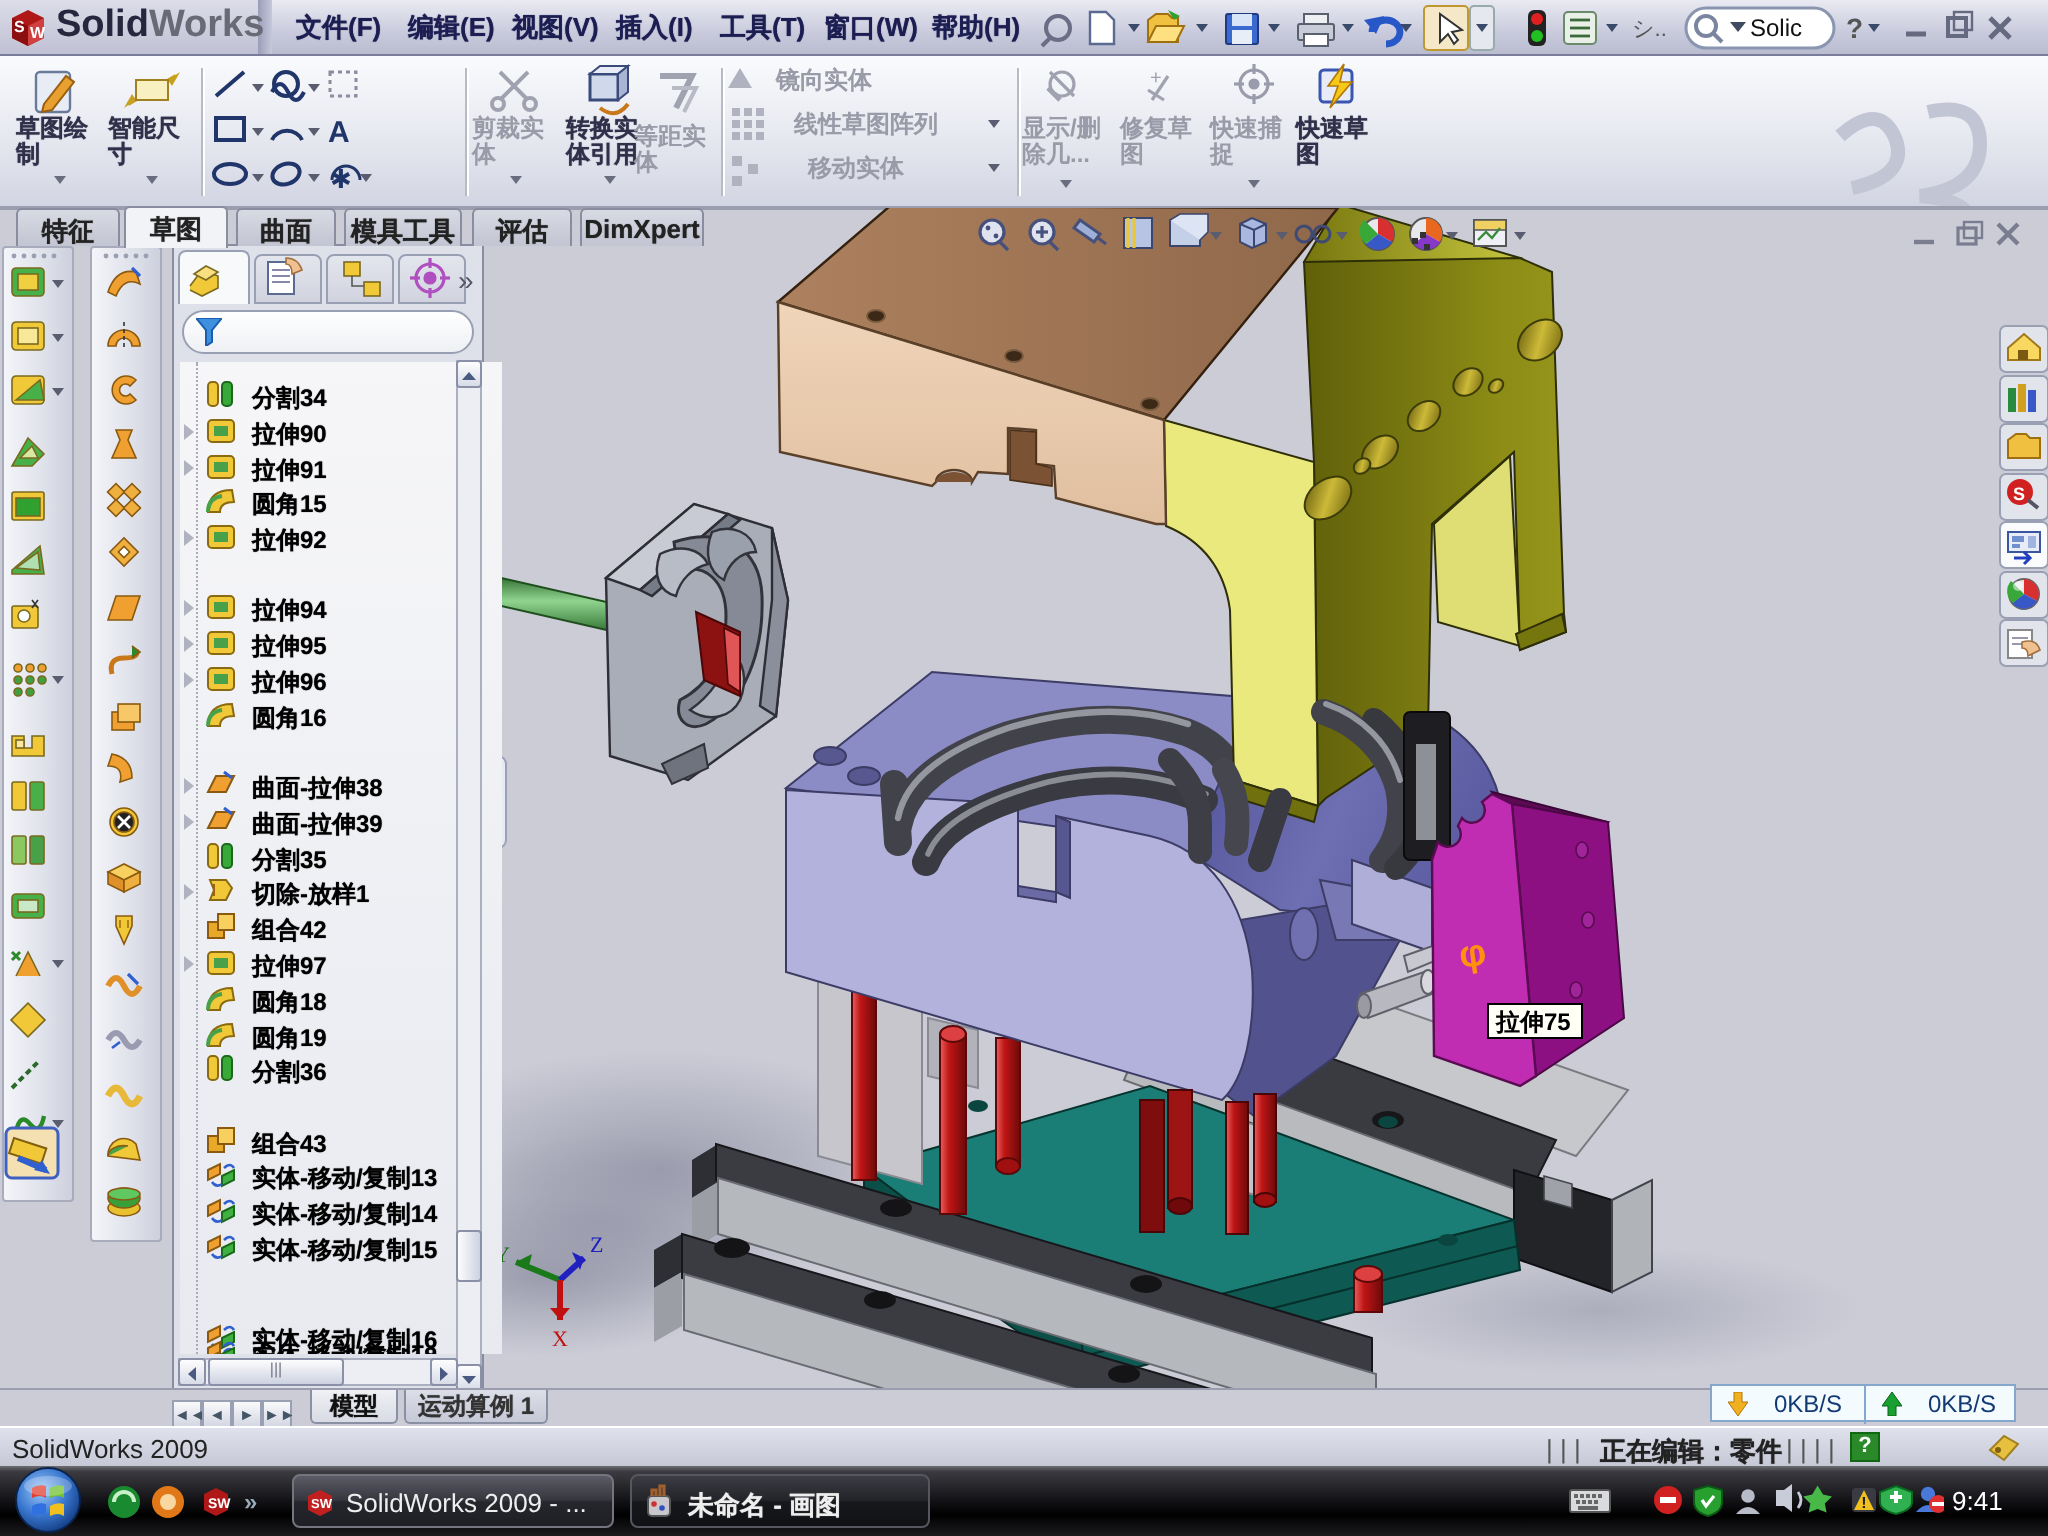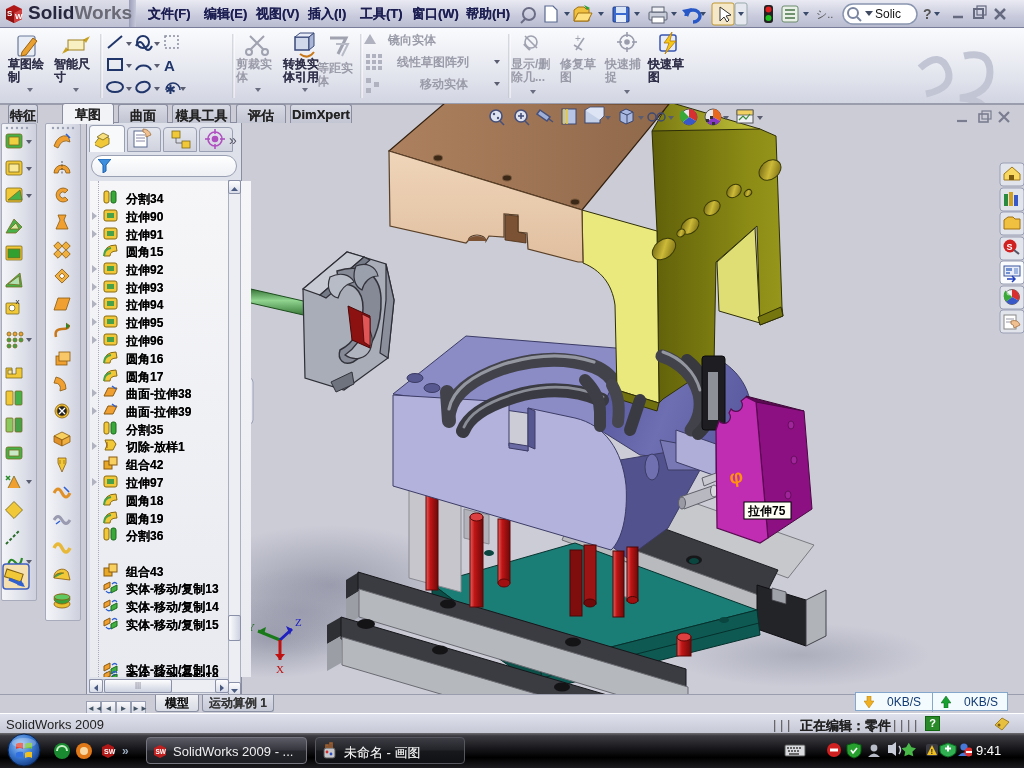--- a/index.html
+++ b/index.html
@@ -228,34 +228,34 @@
   <path d="M964,28 q26,-6 26,16 q0,22 -30,26 q26,2 26,16"></path>
  </g>
 </svg>
 <div class="tbtxt dk" style="left:8px;top:30px">草图绘<br>制</div>
 <div class="tbtxt dk" style="left:54px;top:30px">智能尺<br>寸</div>
 <div class="tbtxt gray" style="left:236px;top:30px">剪裁实<br>体</div>
 <div class="tbtxt dk" style="left:283px;top:30px">转换实<br>体引用</div>
 <div class="tbtxt gray" style="left:317px;top:34px">等距实<br>体</div>
 <div class="tbtxt gray" style="left:388px;top:6px;width:80px;text-align:left">镜向实体</div>
 <div class="tbtxt gray" style="left:388px;top:28px;width:90px;text-align:center">线性草图阵列</div>
-<div class="tbtxt gray" style="left:388px;top:50px;width:80px;text-align:right">移动实体</div>
+<div class="tbtxt gray" style="left:388px;top:50px;width:80px;text-align:center">移动实体</div>
 <div class="tbtxt gray" style="left:511px;top:30px">显示/删<br>除几...</div>
 <div class="tbtxt gray" style="left:560px;top:30px">修复草<br>图</div>
 <div class="tbtxt gray" style="left:605px;top:30px">快速捕<br>捉</div>
 <div class="tbtxt dk" style="left:648px;top:30px">快速草<br>图</div>
 <div class="dda" style="left:27px;top:60px"></div>
 <div class="dda" style="left:73px;top:60px"></div>
 <div class="dda" style="left:255px;top:60px"></div>
 <div class="dda" style="left:302px;top:60px"></div>
 <div class="dda" style="left:530px;top:62px"></div>
 <div class="dda" style="left:624px;top:62px"></div>
 </div>
 
-<div class="ctab" style="left:8px;width:30px">特征</div>
+<div class="ctab" style="left:8px;width:52px">特征</div>
 <div class="ctab act" style="left:62px;width:52px">草图</div>
 <div class="ctab" style="left:118px;width:50px">曲面</div>
 <div class="ctab" style="left:172px;width:59px">模具工具</div>
 <div class="ctab" style="left:236px;width:50px">评估</div>
 <div class="ctab" style="left:290px;width:62px">DimXpert</div>
 
 <div id="vp">
 <svg width="1024" height="590" viewBox="0 104 1024 590">
 <defs>
  <linearGradient id="pinG" x1="0" y1="0" x2="1" y2="0">
@@ -821,65 +821,50 @@
           <span class="lb">圆角15</span>
         </div>
 <div class="ti" style="top:79px">
           <span class="texp"></span>
           <span style="position:absolute;left:13px;top:1px"><svg width="15" height="14">
               <rect x="1" y="2" width="13" height="11" rx="2" fill="#f0c838" stroke="#8a6a10"></rect>
               <rect x="4" y="5" width="7" height="5" fill="#48a048"></rect>
             </svg></span>
           <span class="lb">拉伸92</span>
         </div>
-<div class="ti" style="top:97px">
+<div class="ti" style="top:114px">
           <span class="texp"></span>
           <span style="position:absolute;left:13px;top:1px"><svg width="15" height="14">
               <rect x="1" y="2" width="13" height="11" rx="2" fill="#f0c838" stroke="#8a6a10"></rect>
               <rect x="4" y="5" width="7" height="5" fill="#48a048"></rect>
             </svg></span>
-          <span class="lb">拉伸93</span>
-        </div>
-<div class="ti" style="top:114px">
+          <span class="lb">拉伸94</span>
+        </div>
+<div class="ti" style="top:132px">
           <span class="texp"></span>
           <span style="position:absolute;left:13px;top:1px"><svg width="15" height="14">
               <rect x="1" y="2" width="13" height="11" rx="2" fill="#f0c838" stroke="#8a6a10"></rect>
               <rect x="4" y="5" width="7" height="5" fill="#48a048"></rect>
             </svg></span>
-          <span class="lb">拉伸94</span>
-        </div>
-<div class="ti" style="top:132px">
+          <span class="lb">拉伸95</span>
+        </div>
+<div class="ti" style="top:150px">
           <span class="texp"></span>
           <span style="position:absolute;left:13px;top:1px"><svg width="15" height="14">
               <rect x="1" y="2" width="13" height="11" rx="2" fill="#f0c838" stroke="#8a6a10"></rect>
               <rect x="4" y="5" width="7" height="5" fill="#48a048"></rect>
             </svg></span>
-          <span class="lb">拉伸95</span>
-        </div>
-<div class="ti" style="top:150px">
-          <span class="texp"></span>
-          <span style="position:absolute;left:13px;top:1px"><svg width="15" height="14">
-              <rect x="1" y="2" width="13" height="11" rx="2" fill="#f0c838" stroke="#8a6a10"></rect>
-              <rect x="4" y="5" width="7" height="5" fill="#48a048"></rect>
-            </svg></span>
           <span class="lb">拉伸96</span>
         </div>
 <div class="ti" style="top:168px">
           <span style="position:absolute;left:13px;top:1px"><svg width="15" height="14">
               <path d="M1,13 Q1,2 13,2 L14,8 Q7,8 7,13 Z" fill="#f0c838" stroke="#8a6a10"></path>
               <path d="M1,13 Q1,6 8,5" stroke="#48a048" stroke-width="2" fill="none"></path>
             </svg></span>
           <span class="lb">圆角16</span>
-        </div>
-<div class="ti" style="top:186px">
-          <span style="position:absolute;left:13px;top:1px"><svg width="15" height="14">
-              <path d="M1,13 Q1,2 13,2 L14,8 Q7,8 7,13 Z" fill="#f0c838" stroke="#8a6a10"></path>
-              <path d="M1,13 Q1,6 8,5" stroke="#48a048" stroke-width="2" fill="none"></path>
-            </svg></span>
-          <span class="lb">圆角17</span>
         </div>
 <div class="ti" style="top:203px">
           <span class="texp"></span>
           <span style="position:absolute;left:13px;top:1px"><svg width="15" height="14">
               <polygon points="1,11 5,3 14,3 10,11" fill="#f0a030" stroke="#8a5a10"></polygon>
               <path d="M9,1 l4,3" stroke="#3060d0" stroke-width="1.5"></path>
             </svg></span>
           <span class="lb">曲面-拉伸38</span>
         </div>
 <div class="ti" style="top:221px">
@@ -1085,21 +1070,21 @@
         </svg>
  <span class="abs" style="left:26px;top:6px">SolidWorks 2009 - ...</span>
 </div>
 <div class="tbtn" style="left:315px;width:150px;background:linear-gradient(#3c3d44,#232429 48%,#17181c 52%,#101114);border:1px solid #55565e">
  <svg class="abs" style="left:6px;top:4px" width="16" height="18" viewBox="0 0 16 18">
           <rect x="2" y="6" width="11" height="10" rx="2" fill="#c8c8cc" stroke="#555"></rect>
           <path d="M4,6 v-3 h2 v3 M8,6 v-5 h2 v5" stroke="#a06030" stroke-width="1.6" fill="none"></path>
           <circle cx="5" cy="10" r="1.4" fill="#d03030"></circle>
           <circle cx="9" cy="12" r="1.4" fill="#3050c0"></circle>
         </svg>
- <span class="abs" style="left:28px;top:6px;font-weight:normal;text-shadow:0 0 0.5px rgba(255,255,255,0.6)">未命名 - 画图</span>
+ <span class="abs" style="left:28px;top:6px;font-weight:bold;text-shadow:0 0 0.5px rgba(255,255,255,0.6)">未命名 - 画图</span>
 </div>
 <svg class="abs" style="left:784px;top:9px" width="24" height="18" viewBox="0 0 24 18">
         <rect x="1" y="3" width="20" height="11" rx="1" fill="#d8dade" stroke="#555"></rect>
         <g fill="#666">
           <rect x="3" y="5" width="2" height="2"></rect>
           <rect x="6" y="5" width="2" height="2"></rect>
           <rect x="9" y="5" width="2" height="2"></rect>
           <rect x="12" y="5" width="2" height="2"></rect>
           <rect x="15" y="5" width="2" height="2"></rect>
           <rect x="4" y="8" width="2" height="2"></rect>

